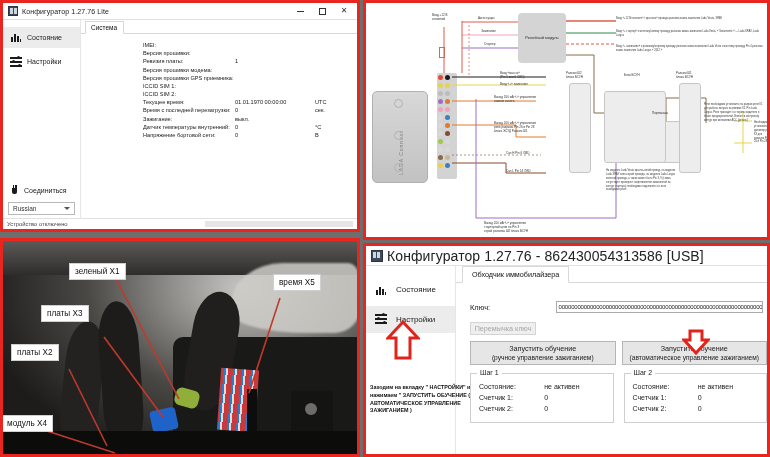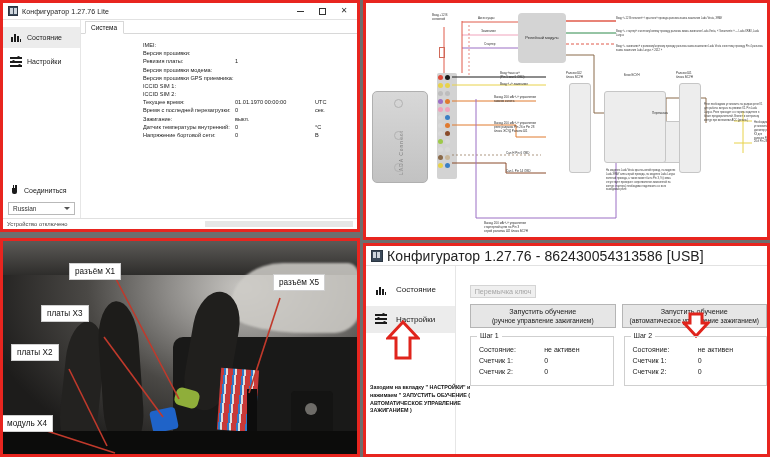--- a/index.html
+++ b/index.html
@@ -438,33 +438,33 @@
 
       <svg style="position:absolute;left:0;top:0;width:354px;height:213px;" viewBox="0 0 354 213">
         <path d="M113 38 L176 158" stroke="#c0392b" stroke-width="1.6" fill="none"></path>
         <path d="M101 96 L160 176" stroke="#c0392b" stroke-width="1.6" fill="none"></path>
         <path d="M66 128 L104 205" stroke="#c0392b" stroke-width="1.6" fill="none"></path>
         <path d="M44 190 L112 212" stroke="#c0392b" stroke-width="1.6" fill="none"></path>
         <path d="M277 57 L246 152" stroke="#c0392b" stroke-width="1.6" fill="none"></path>
       </svg>
 
       <div class="callout" style="left:66px; top:22px;">
-        <span>разъём X1</span>
+        <span>зеленый X1</span>
       </div>
       <div class="callout" style="left:38px; top:64px;">
         <span>платы X3</span>
       </div>
       <div class="callout" style="left:8px; top:103px;">
         <span>платы X2</span>
       </div>
       <div class="callout" style="left:-2px; top:174px;">
         <span>модуль X4</span>
       </div>
       <div class="callout" style="left:270px; top:33px;">
-        <span>разъём X5</span>
+        <span>время X5</span>
       </div>
     </div>
   </div>
 
   <div class="quad" id="q-br">
     <div class="win br">
 
       <div class="titlebar" style="height:20px;">
         <span class="app-icon" style="width:12px;height:12px;"></span>
         <span class="title-text" style="font-size:14px;">Конфигуратор 1.27.76 - 862430054313586 [USB]</span>
@@ -496,23 +496,30 @@
           <div class="arrow" style="left:20px; top:74px;">
             <svg width="34" height="40" viewBox="0 0 34 40">
               <polygon points="17,2 32,18 24,18 24,38 10,38 10,18 2,18" fill="#ffffff" stroke="#e0241c" stroke-width="3"></polygon>
             </svg>
           </div>
 
           <div class="note" style="left:4px; top:138px;">Заходим на вкладку " НАСТРОЙКИ" и нажимаем " ЗАПУСТИТЬ ОБУЧЕНИЕ ( АВТОМАТИЧЕСКОЕ УПРАВЛЕНИЕ ЗАЖИГАНИЕМ )</div>
         </div>
 
         <div class="content">
+          <div class="tabstrip">
+            <div class="tab">Обходчик иммобилайзера</div>
+          </div>
 
           <div class="pane">
 
+            <div class="field-row">
+              <span class="field-label">Ключ:</span>
+              <span class="key-input">000000000000000000000000000000000000000000000000000000000000000000000</span>
+            </div>
 
             <div class="btn btn-getkey disabled">Перемычка ключ</div>
 
             <div class="arrow" style="left:226px; top:46px;">
               <svg width="28" height="26" viewBox="0 0 28 26">
                 <polygon points="14,24 2,11 8,11 8,2 20,2 20,11 26,11" fill="#ffffff" stroke="#e0241c" stroke-width="3"></polygon>
               </svg>
             </div>
 
             <div class="learn-row">

